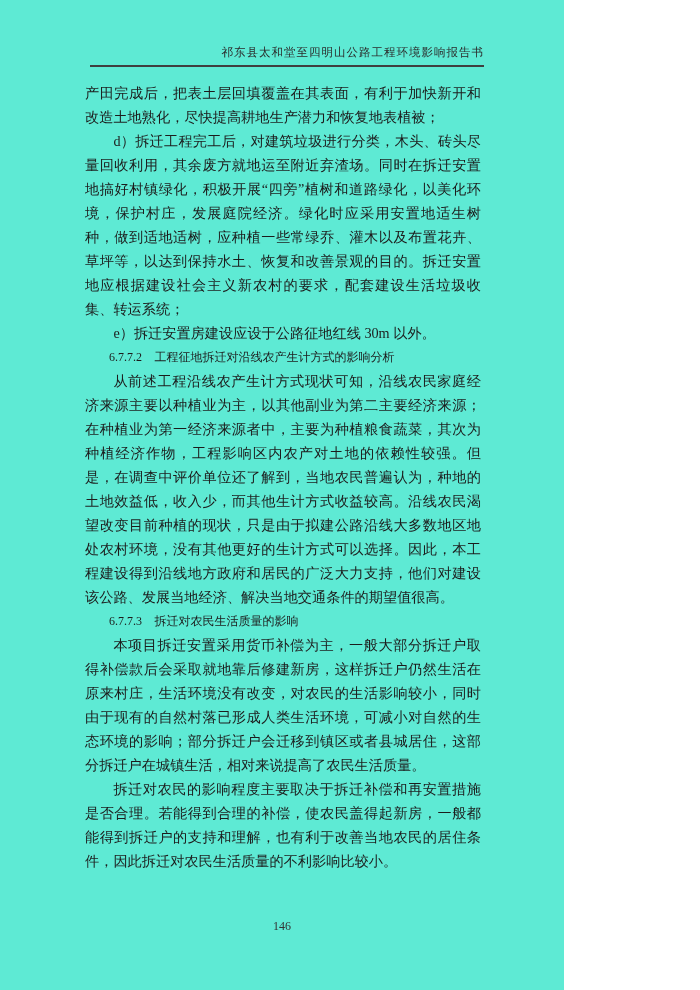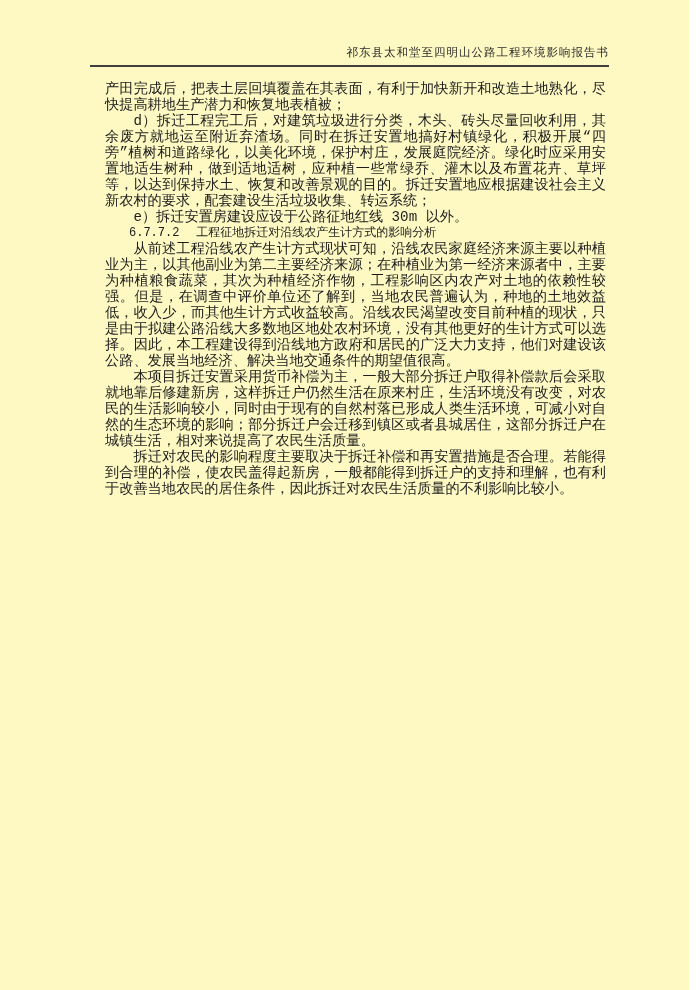--- a/index.html
+++ b/index.html
@@ -1,22 +1,22 @@
 <!DOCTYPE html>
 <html><head>
 <meta charset="utf-8">
 <style>
   html, body { margin: 0; padding: 0; background: #ffffff; }
   .page {
     position: relative;
-    width: 689px;
+    width: 564px;
     height: 990px;
-    background: #fef9c3;
+    background: #5eead4;
     overflow: hidden;
-    font-family: Liberation Mono, monospace;
+    font-family: Liberation Serif, serif;
     color: #1c1c1c;
   }
   
   .doc-header {
     position: absolute;
     left: 90px;
     right: 80px;
     top: 0;
     padding-top: 45px;
     border-bottom: 2px solid #3f3f3f;
@@ -29,24 +29,23 @@
     padding-bottom: 5px;
     white-space: nowrap;
   }
   
   .doc-body {
     position: absolute;
     left: 85px;
     right: 83px;
     top: 81px;
     font-size: 14.2px;
-    line-height: 16px;
+    line-height: 24px;
     text-align: justify;
     text-justify: inter-ideograph;
-    margin-left: 20px;
   }
   .doc-body p {
     margin: 0;
     text-indent: 2em;
   }
   .doc-body p.no-indent { text-indent: 0; }
   .section-heading {
     margin: 0;
     text-indent: 0;
     font-size: 12px;
@@ -82,21 +81,28 @@
 
     <p>e）拆迁安置房建设应设于公路征地红线 30m 以外。</p>
 
     <p class="section-heading">
       <span class="section-number-text">6.7.7.2</span>
       <span class="section-title-text">工程征地拆迁对沿线农产生计方式的影响分析</span>
     </p>
 
     <p>从前述工程沿线农产生计方式现状可知，沿线农民家庭经济来源主要以种植业为主，以其他副业为第二主要经济来源；在种植业为第一经济来源者中，主要为种植粮食蔬菜，其次为种植经济作物，工程影响区内农产对土地的依赖性较强。但是，在调查中评价单位还了解到，当地农民普遍认为，种地的土地效益低，收入少，而其他生计方式收益较高。沿线农民渴望改变目前种植的现状，只是由于拟建公路沿线大多数地区地处农村环境，没有其他更好的生计方式可以选择。因此，本工程建设得到沿线地方政府和居民的广泛大力支持，他们对建设该公路、发展当地经济、解决当地交通条件的期望值很高。</p>
 
+    <p class="section-heading">
+      <span class="section-number-text">6.7.7.3</span>
+      <span class="section-title-text">拆迁对农民生活质量的影响</span>
+    </p>
 
     <p>本项目拆迁安置采用货币补偿为主，一般大部分拆迁户取得补偿款后会采取就地靠后修建新房，这样拆迁户仍然生活在原来村庄，生活环境没有改变，对农民的生活影响较小，同时由于现有的自然村落已形成人类生活环境，可减小对自然的生态环境的影响；部分拆迁户会迁移到镇区或者县城居住，这部分拆迁户在城镇生活，相对来说提高了农民生活质量。</p>
 
     <p>拆迁对农民的影响程度主要取决于拆迁补偿和再安置措施是否合理。若能得到合理的补偿，使农民盖得起新房，一般都能得到拆迁户的支持和理解，也有利于改善当地农民的居住条件，因此拆迁对农民生活质量的不利影响比较小。</p>
 
   </div>
 
+  <div class="doc-footer">
+    <span>146</span>
+  </div>
 
 </div>
 
 </body></html>

